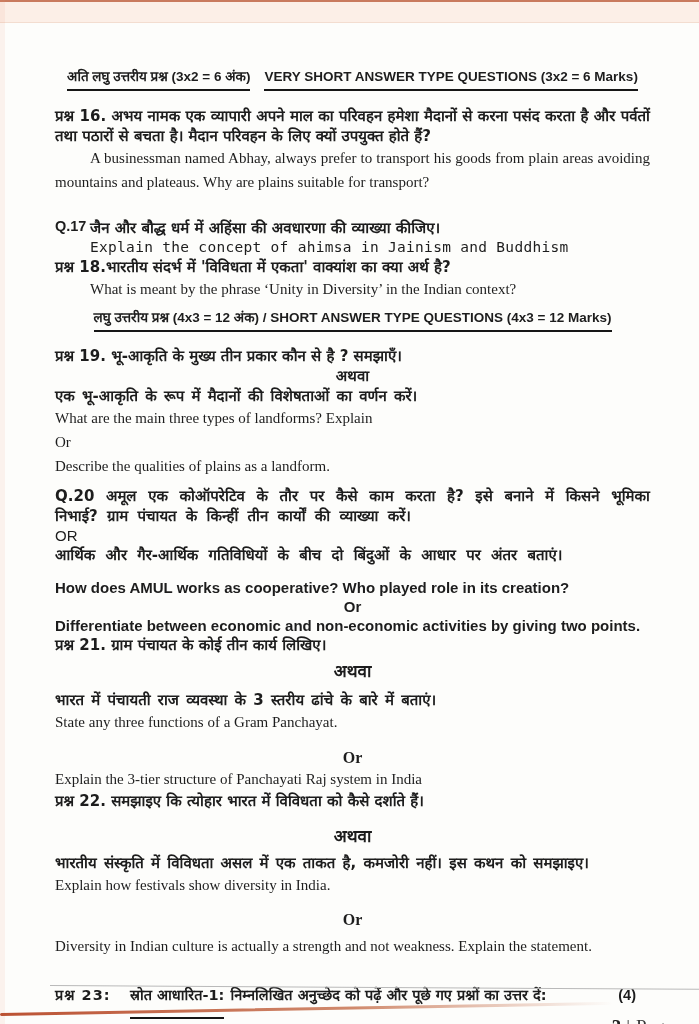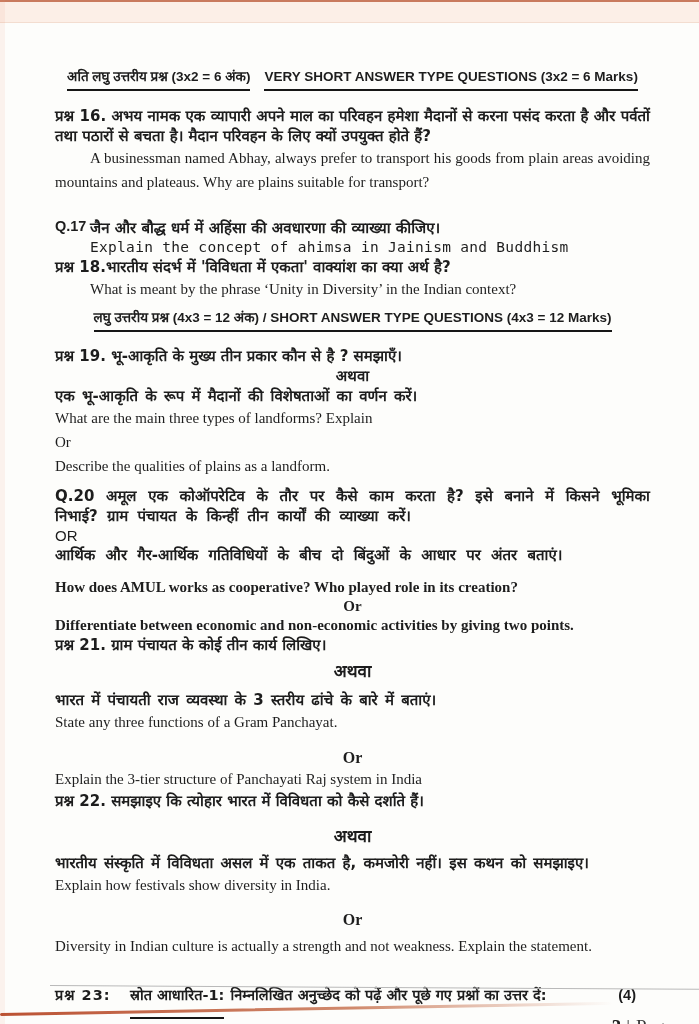--- a/index.html
+++ b/index.html
@@ -29,21 +29,21 @@
     transform:rotate(-1.05deg);transform-origin:left center;border-radius:2px;}
   .footer-text{position:absolute;right:26px;top:1016px;
     font-family:Liberation Serif, serif;font-size:19px;color:#3a3a3a;}
   .footer-text .num{font-weight:700;color:#222;}
   .footer-text .sep{margin:0 6px 0 5px;color:#444;}
 
   
   .content{position:absolute;left:55px;top:66px;width:595px;}
   .hi{font-family:"DejaVu Sans",sans-serif;font-weight:700;font-size:15px;line-height:20px;}
   .en-serif{font-family:"Liberation Serif",serif;font-size:15px;line-height:24px;}
-  .en-sans{font-family:Liberation Serif, serif;font-weight:600;font-size:15px;line-height:19px;}
+  .en-sans{font-family:Liberation Sans, sans-serif;font-weight:600;font-size:15px;line-height:19px;}
   .en-sans-reg{font-family:"Liberation Sans",sans-serif;font-weight:400;font-size:15px;line-height:19px;}
   .en-mono{font-family:"DejaVu Sans Mono",monospace;font-size:14.5px;line-height:19px;letter-spacing:.3px;}
   .center{text-align:center;}
   .just{text-align:justify;}
   .indent{text-indent:35px;}
   .pad{padding-left:35px;}
 
   .sec-heading{font-family:"Liberation Sans",sans-serif;font-weight:700;font-size:13.5px;
     line-height:22px;white-space:nowrap;display:flex;justify-content:center;gap:14px;}
   .sec-heading .u{border-bottom:2px solid #161616;padding-bottom:1px;}

